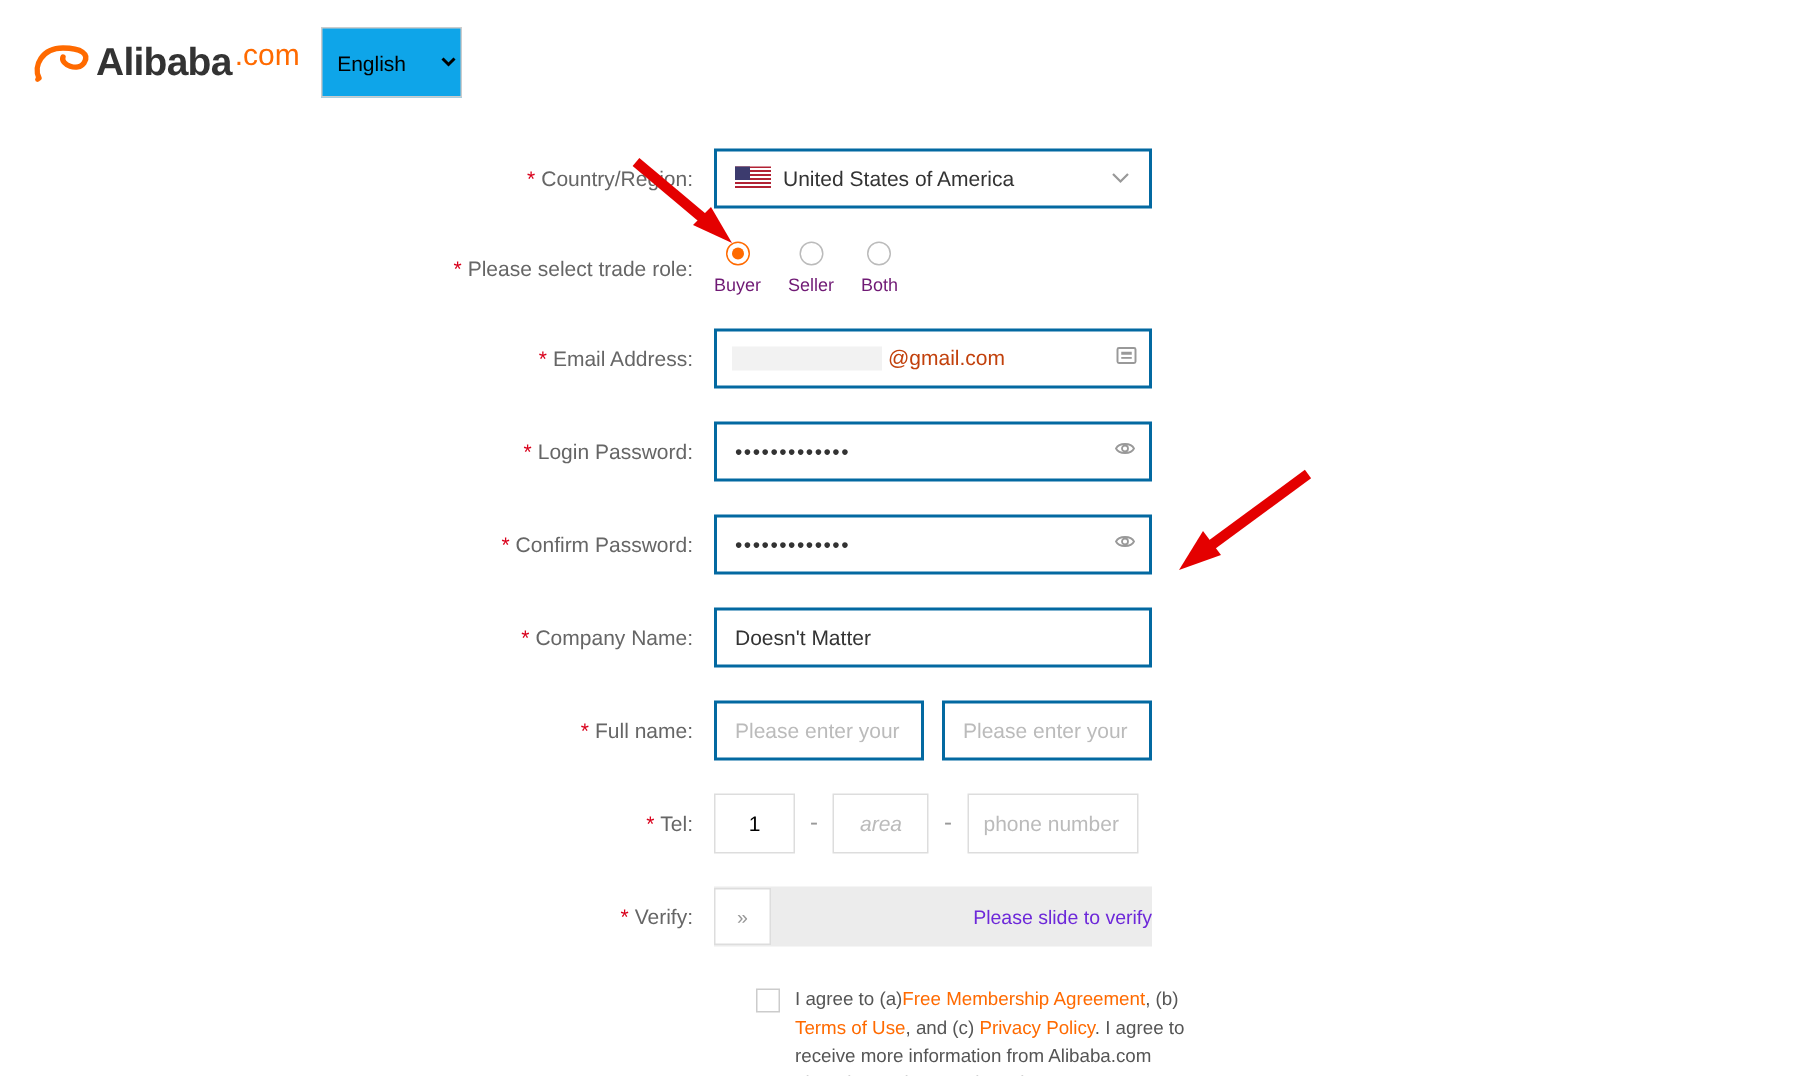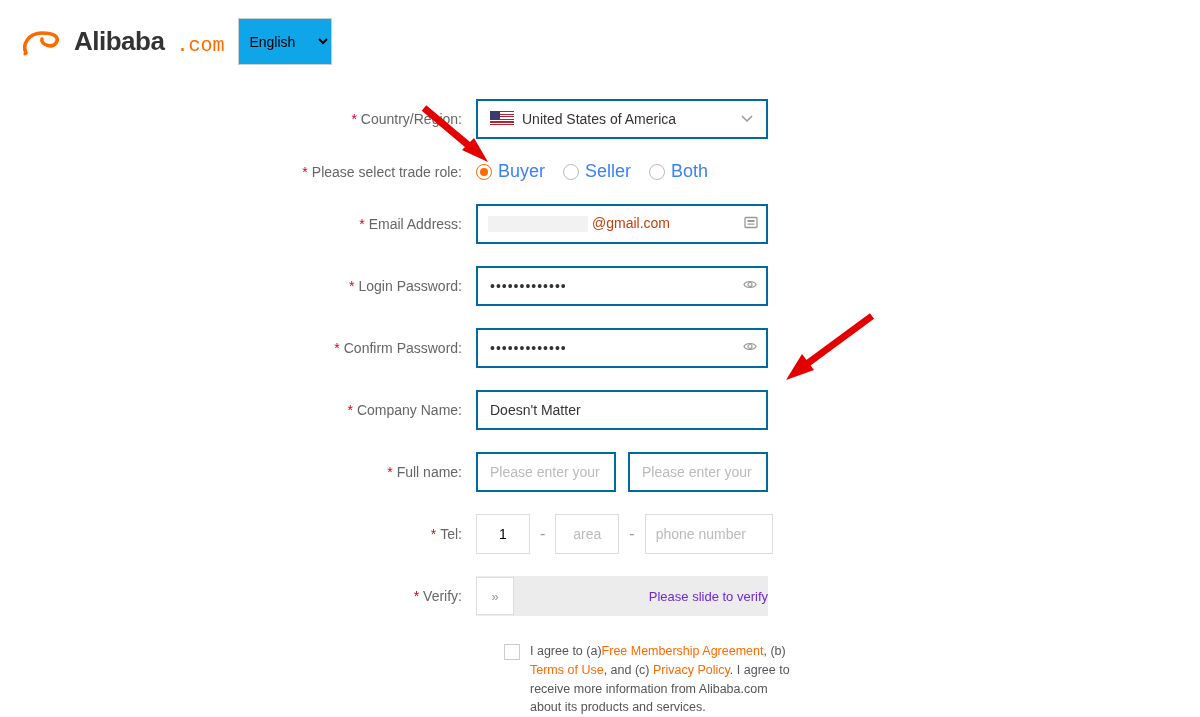--- a/index.html
+++ b/index.html
@@ -13,25 +13,25 @@
     overflow: hidden;
   }
   .header {
     display: flex;
     align-items: center;
     padding: 18px 20px 10px 20px;
     gap: 14px;
   }
   .logo {
     display: flex;
-    align-items: flex-end;
-    gap: 12px;
+    align-items: flex-start;
+    gap: 2px;
   }
   .logo-text { font-size: 26px; font-weight: 700; color: #333; letter-spacing:-0.5px;}
-  .logo-com { font-size: 20px; color: #ff6a00; font-family: Liberation Mono, monospace; }
+  .logo-com { font-size: 20px; color: #ff6a00; }
   .lang-select {
     border: 1px solid #ccc;
     height: 47px;
     font-size: 14px;
     padding: 2px 6px;
     background: #0ea5e9;
     min-width: 94px;
   }
 
   .form-wrap {
@@ -77,21 +77,21 @@
   .flag::before {
     content:"";
     position:absolute; left:0; top:0; width:10px; height:9px;
     background:#3c3b6e;
   }
   .chev { color:#999; }
 
   .radio-group { display:flex; gap:18px; align-items:center;}
   .radio {
     display:flex; align-items:center; gap:6px;
-    font-size:18px; color:#3b82f6; cursor:pointer;
+    font-size:12px; color:#701a75; cursor:pointer;flex-direction:column;
   }
   .radio-dot {
     width:16px; height:16px; border:1px solid #bbb; border-radius:50%;
     display:flex; align-items:center; justify-content:center; background:#fff;
   }
   .radio.selected .radio-dot { border-color:#ff6a00;}
   .radio.selected .radio-dot::after {
     content:""; width:8px; height:8px; background:#ff6a00; border-radius:50%;
   }
 
@@ -104,22 +104,22 @@
   }
   .masked { position:absolute; left:12px; top:12px; width:100px; height:16px; background:#f2f2f2;}
 
   .name-input { width:140px; }
   .name-input::placeholder, .small-input::placeholder { color:#bbb; }
   .text-input::placeholder { color:#bbb; }
 
   .tel-group { display:flex; align-items:center; gap:10px; }
   .small-input { border:1px solid #ddd; height:40px; font-size:14px; padding:0 10px; background:#fff; text-align:center;}
   .code-input{ width:54px; }
-  .area-input{ width:64px; }
-  .phone-input{ width:128px; text-align:left;}
+  .area-input{ width:64px;font-style:italic; }
+  .phone-input{ width:114px; text-align:left;}
   .dash{ color:#999;}
 
   .verify-box {
     width:292px; height:40px; background:#ececec; display:flex; align-items:center; position:relative;
   }
   .verify-handle {
     width:38px; height:38px; background:#fff; border:1px solid #ddd;
     display:flex; align-items:center; justify-content:center;
     font-size:13px; color:#999;
   }

